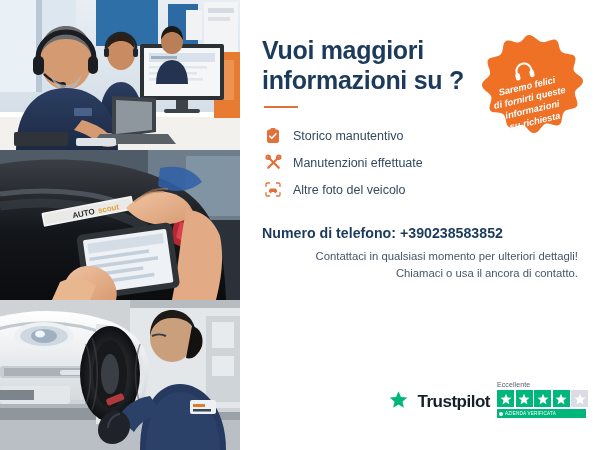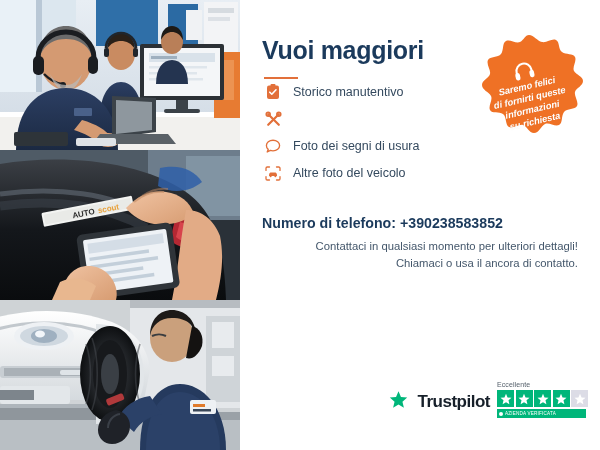--- a/index.html
+++ b/index.html
@@ -58,21 +58,21 @@
   .rule {
     width: 34px;
     height: 2px;
     background: #e2703a;
     margin: 11px 0 0 2px;
   }
 
   
   .feature-list {
     list-style: none;
-    margin-top: 0;
+    margin-top: 14px;
   }
   .feature-row {
     display: flex;
     align-items: center;
     height: 27px;
   }
   .feature-icon {
     width: 22px;
     min-width: 22px;
     height: 20px;
@@ -82,21 +82,21 @@
     margin-right: 9px;
   }
   .feature-icon svg { display: block; }
   .feature-label {
     font-size: 12.5px;
     color: #34495e;
     white-space: nowrap;
   }
 
   
-  .phone-block { margin-top: 28px; }
+  .phone-block { margin-top: 22px; }
   .phone-line {
     font-size: 14.2px;
     font-weight: bold;
     color: #1b3a5c;
     white-space: nowrap;
   }
   .phone-number { color: #1b3a5c; }
   .sub-text {
     margin-top: 7px;
     font-size: 11.3px;
@@ -400,20 +400,21 @@
 
         <rect x="106" y="96" width="18" height="7" rx="2" transform="rotate(-22 115 99)" fill="#b0393b"></rect>
       </svg>
     </div>
   </div>
 
   <div class="content">
 
     <h1 class="headline">
       <span class="headline-line">Vuoi maggiori</span>
+      <span class="headline-line">informazioni su ?</span>
     </h1>
 
     <div class="rule"></div>
 
     <ul class="feature-list">
 
       <li class="feature-row">
         <span class="feature-icon">
           <svg width="14" height="16" viewBox="0 0 14 16" aria-hidden="true">
             <rect x="1" y="1.5" width="12" height="13.5" rx="2" fill="#e2703a"></rect>
@@ -428,30 +429,23 @@
         <span class="feature-icon">
           <svg width="17" height="17" viewBox="0 0 17 17" aria-hidden="true">
             <g stroke="#e2703a" stroke-width="2.2" stroke-linecap="round">
               <path d="M3.2 3.2L13.8 13.8"></path>
               <path d="M13.8 3.2L3.2 13.8"></path>
             </g>
             <circle cx="3.2" cy="3.2" r="1.9" fill="none" stroke="#e2703a" stroke-width="1.7"></circle>
             <circle cx="13.8" cy="3.2" r="1.9" fill="none" stroke="#e2703a" stroke-width="1.7"></circle>
           </svg>
         </span>
+        <span class="feature-label">Manutenzioni effettuate</span>
       </li>
 
-      <li class="feature-row">
-        <span class="feature-icon">
-          <svg width="16" height="15" viewBox="0 0 16 15" aria-hidden="true">
-            <path d="M8 1.2c3.8 0 6.6 2.3 6.6 5.3S11.8 11.8 8 11.8c-.9 0-1.8-.1-2.6-.4L2.2 13l1-2.6C1.9 9.4 1.4 8 1.4 6.5 1.4 3.5 4.2 1.2 8 1.2z" fill="none" stroke="#e2703a" stroke-width="1.35" stroke-linejoin="round"></path>
-          </svg>
-        </span>
-        <span class="feature-label">Foto dei segni di usura</span>
-      </li>
 
       <li class="feature-row">
         <span class="feature-icon">
           <svg width="16" height="15" viewBox="0 0 16 15" aria-hidden="true">
             <g stroke="#e2703a" stroke-width="1.3" fill="none" stroke-linecap="round">
               <path d="M1 4.4V2.2A1.2 1.2 0 0 1 2.2 1h2.3"></path>
               <path d="M11.5 1h2.3A1.2 1.2 0 0 1 15 2.2v2.2"></path>
               <path d="M15 10.6v2.2a1.2 1.2 0 0 1-1.2 1.2h-2.3"></path>
               <path d="M4.5 14H2.2A1.2 1.2 0 0 1 1 12.8v-2.2"></path>
             </g>

